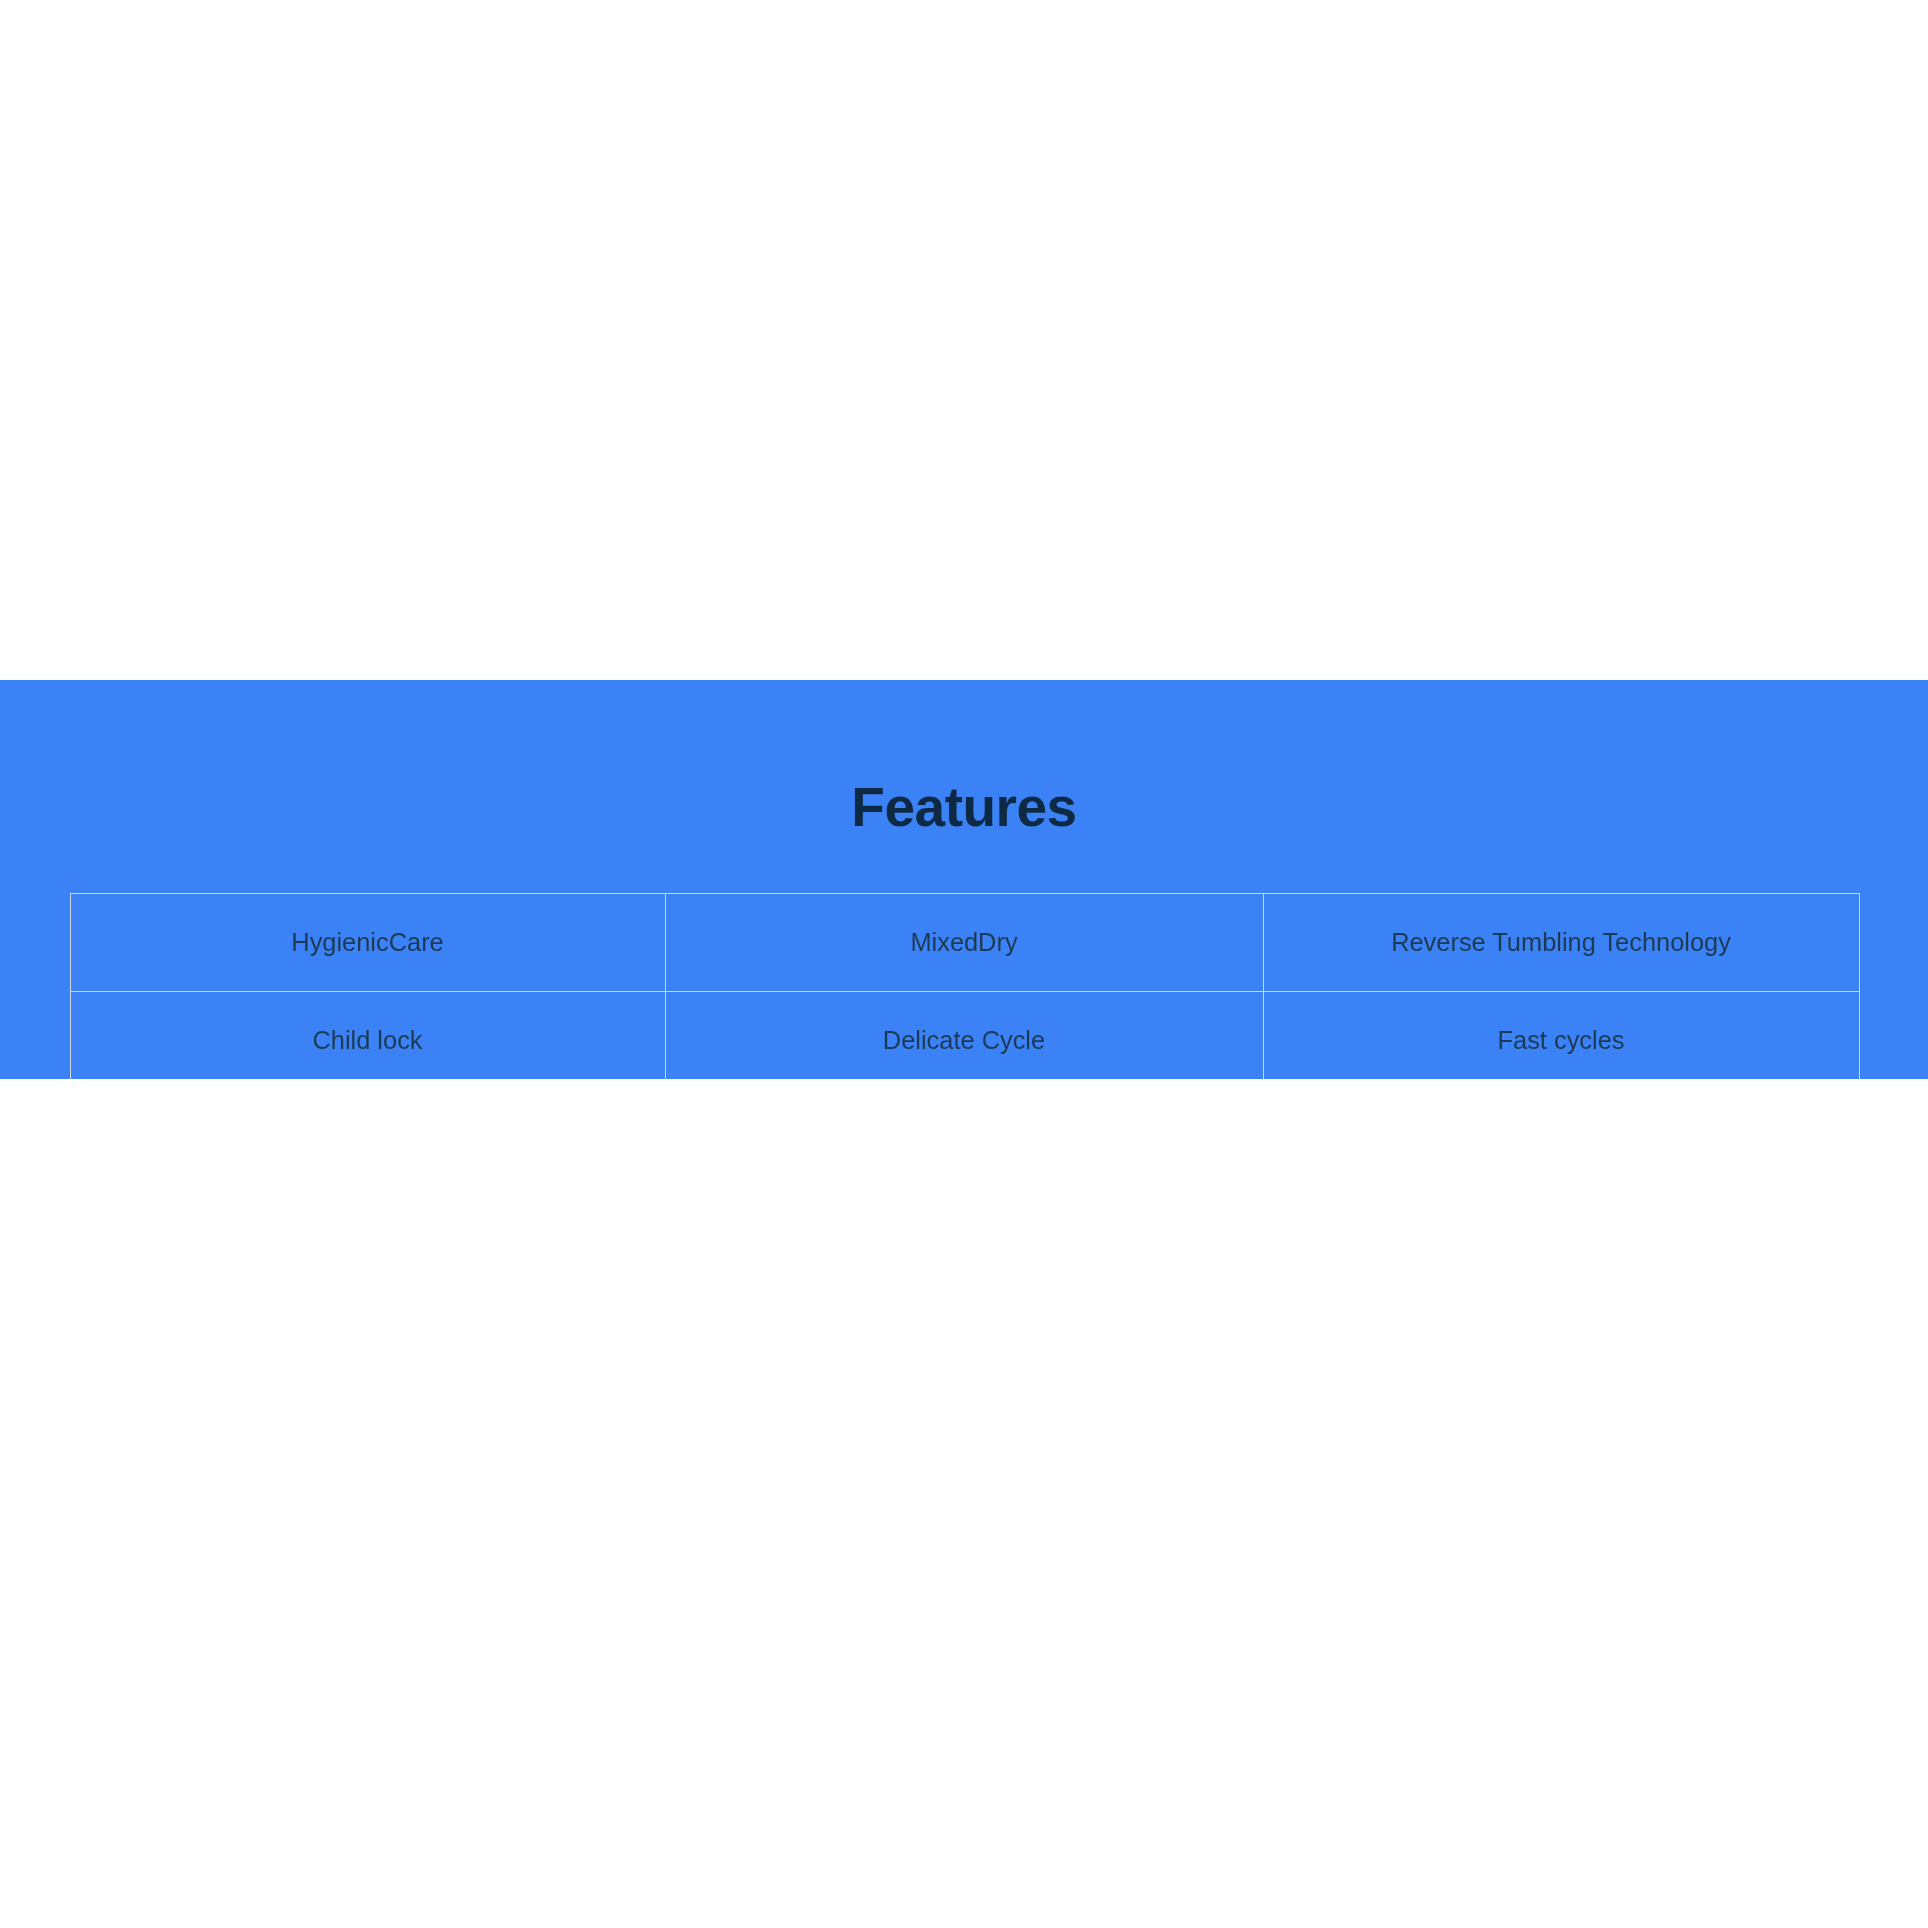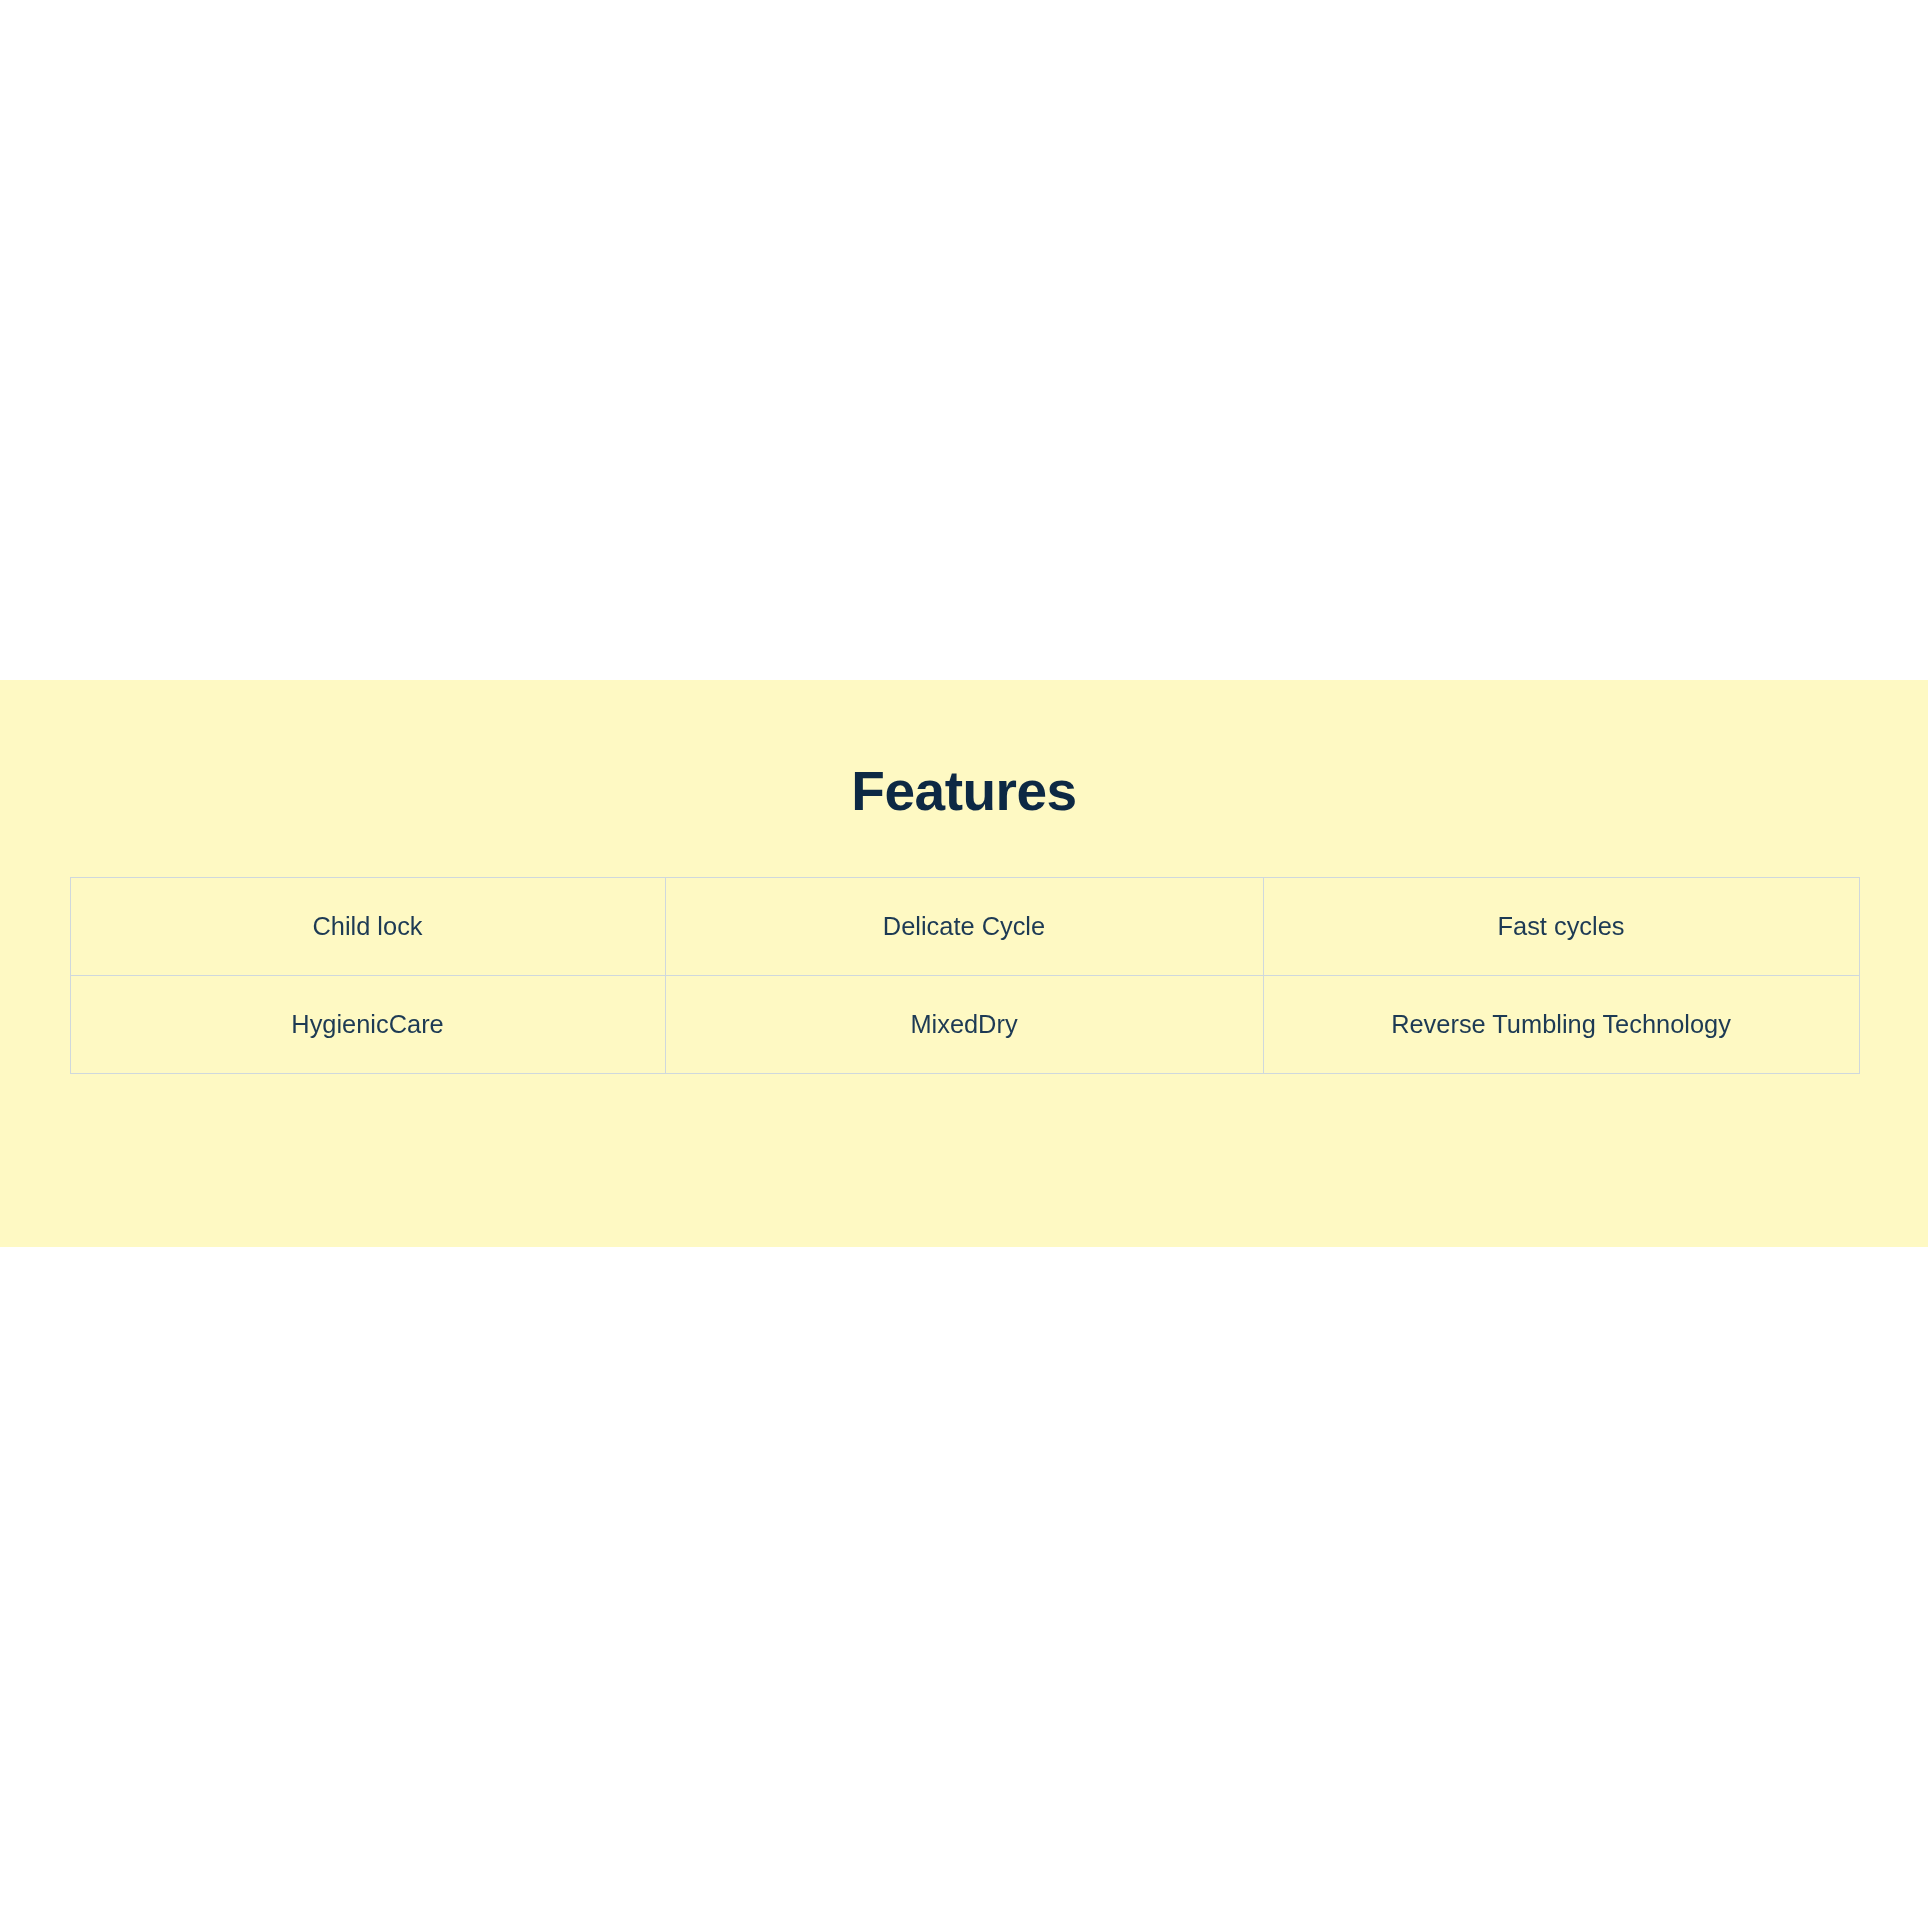--- a/index.html
+++ b/index.html
@@ -22,23 +22,23 @@
   }
 
   
   .top-spacer {
     height: 680px;
     background: #ffffff;
   }
 
   
   .features-section {
-    background: #fef9c3;
-    padding-top: 0;
-    height: 567px;
+    background: #3b82f6;
+    padding-top: 16px;
+    height: 399px;
     box-sizing: border-box;
   }
 
   .section-title {
     margin: 0;
     padding-top: 81px;
     text-align: center;
     font-size: 55px;
     font-weight: 700;
     letter-spacing: -0.5px;
@@ -100,28 +100,28 @@
 
     <div class="features-table-wrap">
       <table class="features-table">
         <colgroup>
           <col class="c1">
           <col class="c2">
           <col class="c3">
         </colgroup>
         <tbody>
           <tr>
+            <td>HygienicCare</td>
+            <td>MixedDry</td>
+            <td>Reverse Tumbling Technology</td>
+          </tr>
+          <tr>
             <td>Child lock</td>
             <td>Delicate Cycle</td>
             <td>Fast cycles</td>
-          </tr>
-          <tr>
-            <td>HygienicCare</td>
-            <td>MixedDry</td>
-            <td>Reverse Tumbling Technology</td>
           </tr>
         </tbody>
       </table>
     </div>
 
   </section>
 
   <div class="bottom-spacer"></div>
 
 </div>

